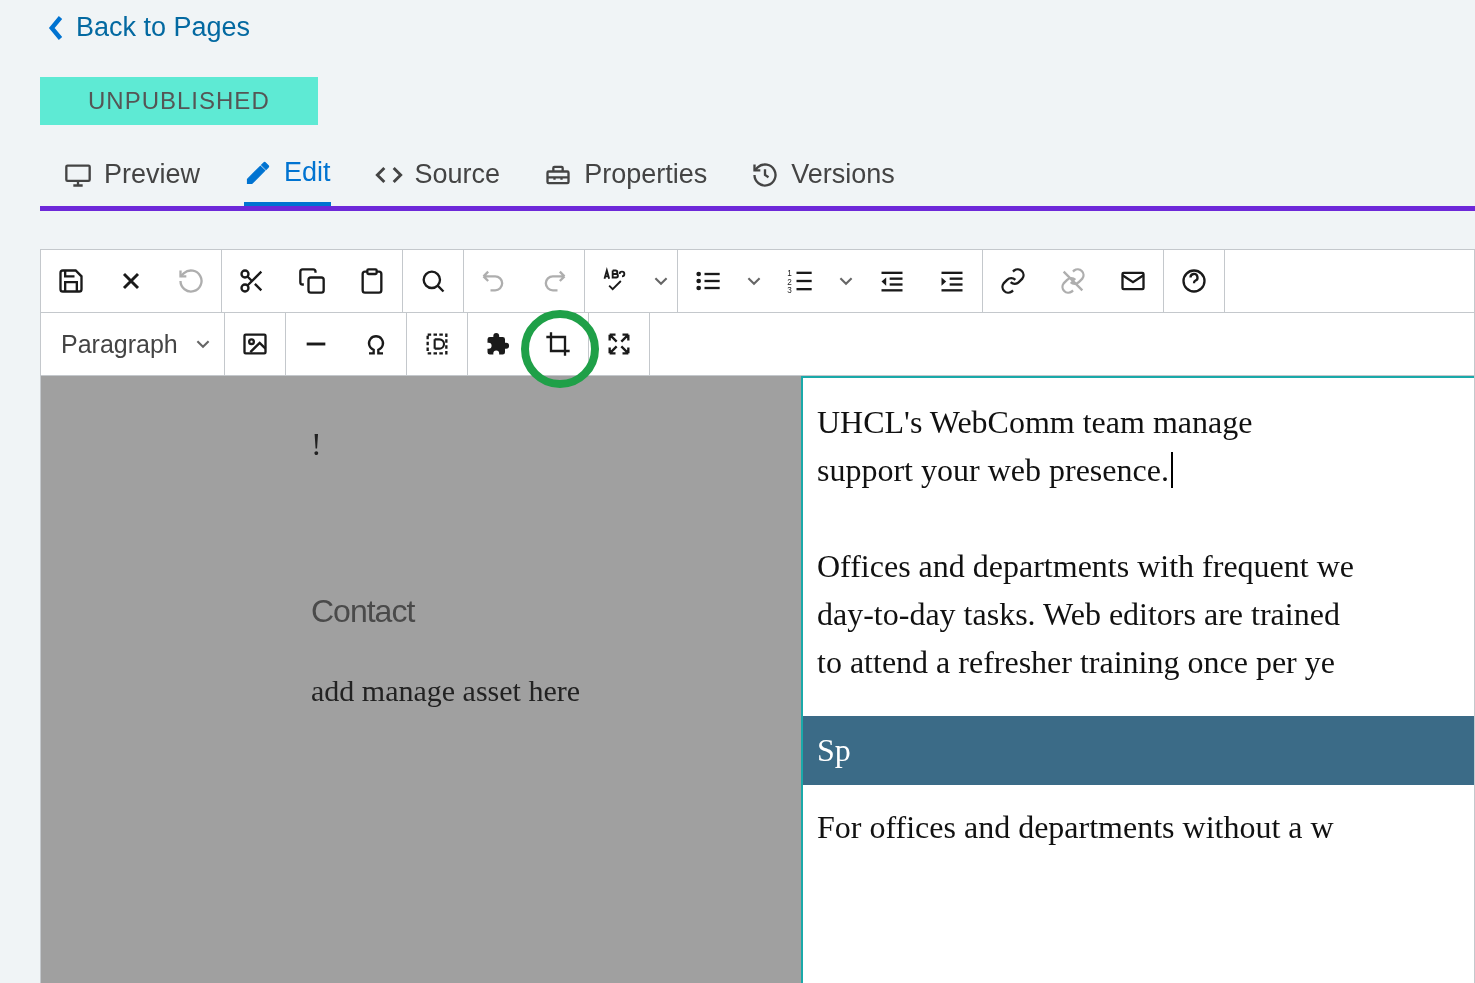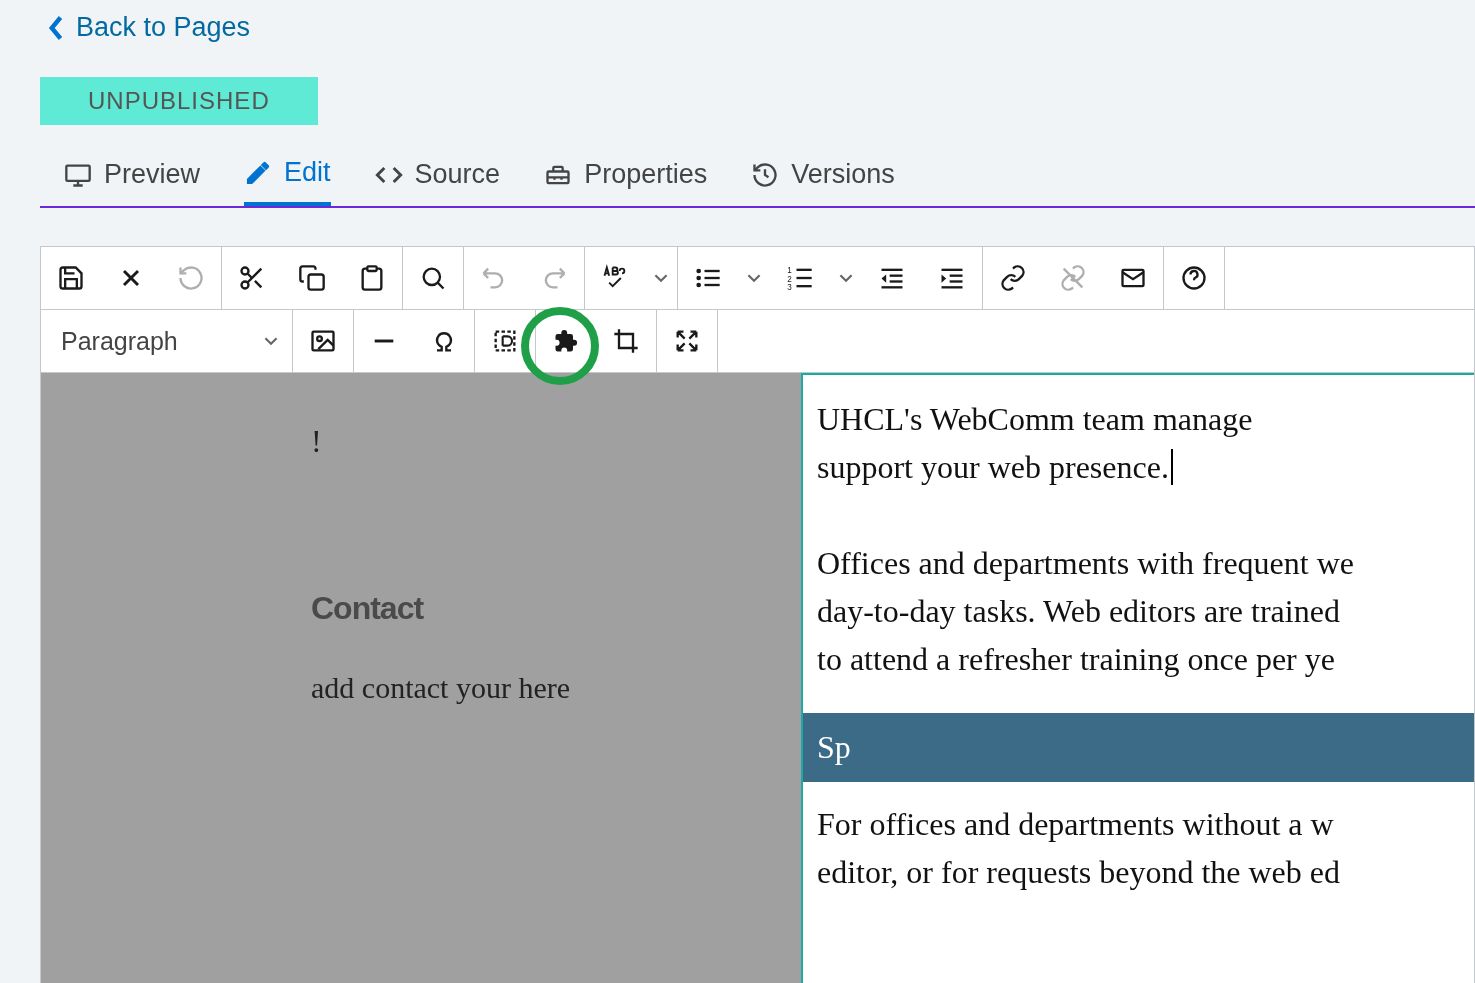--- a/index.html
+++ b/index.html
@@ -37,21 +37,21 @@
 .status-badge {
   background: #5eead4;
   color: #555;
   font-size: 24px;
   padding: 10px 48px;
   letter-spacing: 1px;
 }
 .tabs-row {
   display: flex;
   gap: 44px;
-  border-bottom: 2px solid #6d28d9;
+  border-bottom: 5px solid #6d28d9;
   padding: 0 0 0 24px;
 }
 .tab {
   display: flex;
   align-items: center;
   gap: 12px;
   color: #444;
   font-size: 27px;
   padding: 0 0 14px 0;
   cursor: pointer;
@@ -100,21 +100,21 @@
   align-items: center;
   justify-content: space-between;
   padding: 0 14px 0 20px;
   height: 62px;
   border-right: 1px solid #c4c8cc;
   cursor: pointer;
   font-size: 25px;
   color: #444;
 }
 .select-box .chev { margin-left: 16px; }
-.sel1 { width: 252px; }
+.sel1 { width: 184px; }
 .sel2 { width: 212px; }
 .highlight-circle {
   position: absolute;
   width: 78px;
   height: 78px;
   border: 8px solid #1fa048;
   border-radius: 50%;
   pointer-events: none;
 }
 .canvas-area {
@@ -125,21 +125,21 @@
 }
 .left-pane {
   width: 760px;
   padding: 50px 0 0 270px;
   color: #222;
 }
 .bang { font-size: 32px; font-family: Georgia, serif; margin-bottom: 130px;}
 .contact-h {
   font-size: 32px;
   font-family: "Helvetica Neue", Arial, sans-serif;
-  font-weight: 700;
+  font-weight: 400;
   color: #4a4a4a;
   margin-bottom: 44px;
   font-stretch: condensed;
   letter-spacing: -1px;
 }
 .contact-p {
   font-size: 30px;
   font-family: Georgia, serif;
   color: #222;
 }
@@ -439,33 +439,32 @@
               </svg>
         </div>
       </div>
       <div style="flex:1"></div>
     </div>
 
     <div class="canvas-area">
       <div class="left-pane">
         <div class="bang">!</div>
         <div class="contact-h">Contact</div>
-        <div class="contact-p">add contact your here</div>
+        <div class="contact-p">add manage asset here</div>
       </div>
       <div class="right-pane">
         <div class="rp-text">UHCL's WebComm team manage</div>
         <div class="rp-text cursor">support your web presence.</div>
         <div class="rp-gap"></div>
         <div class="rp-text">Offices and departments with frequent we</div>
         <div class="rp-text">day-to-day tasks. Web editors are trained</div>
         <div class="rp-text">to attend a refresher training once per ye</div>
         <div class="blue-bar">Sp</div>
         <div class="below-bar">
           <div class="rp-text">For offices and departments without a w</div>
-          <div class="rp-text">editor, or for requests beyond the web ed</div>
         </div>
       </div>
     </div>
 
   </div>
   <div class="highlight-circle" style="left:481px; top:61px;"></div>
   </div>
 
 </div>
 

